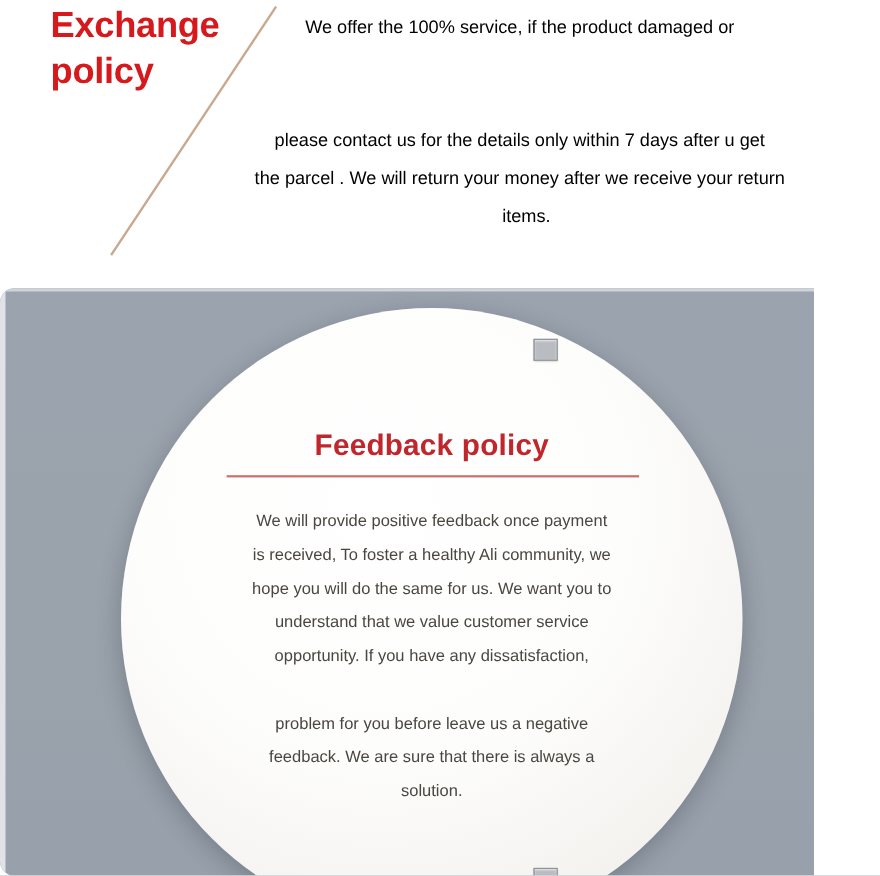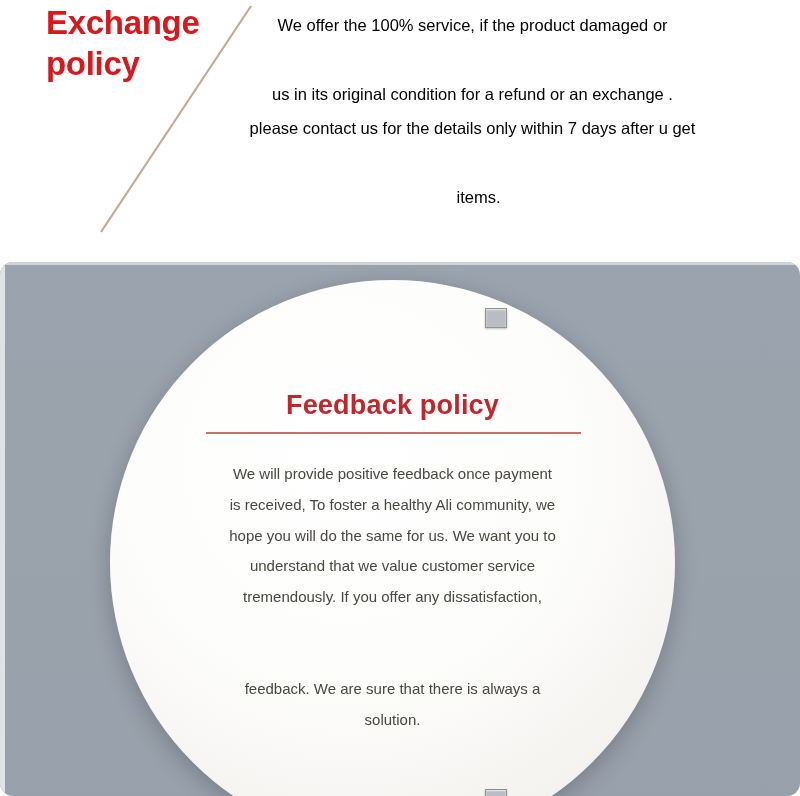--- a/index.html
+++ b/index.html
@@ -9,21 +9,21 @@
   body {
     width: 800px;
     height: 796px;
     overflow: hidden;
     background: #ffffff;
     font-family: "Liberation Sans", sans-serif;
   }
 
   #page {
     position: relative;
-    width: 800px;
+    width: 740px;
     height: 796px;
     overflow: hidden;
   }
 
   
   .top-section {
     position: absolute;
     left: 0;
     top: 0;
     width: 800px;
@@ -170,23 +170,23 @@
 
     <div class="exchange-title">Exchange policy</div>
 
     <svg class="diag-divider" viewBox="0 0 160 232">
       <line x1="155" y1="2" x2="5" y2="228" stroke="#c8a88f" stroke-width="2.2"></line>
     </svg>
 
     <div class="exchange-body">
       <span class="nowrap">We offer the 100% service, if the product damaged or</span><br>
       <br>
-      <span class="nowrap">us in its original condition for a refund or an exchange .</span><br>
+      <br>
       <span class="nowrap">please contact us for the details only within 7 days after u get</span><br>
-      <br>
+      <span class="nowrap">the parcel . We will return your money after we receive your return</span><br>
       <span class="last-line">items.</span>
     </div>
   </div>
 
   <div class="bottom-section">
     <div class="grey-top-edge"></div>
     <div class="grey-left-edge"></div>
 
     <div class="circle-plaque">
 
@@ -194,22 +194,22 @@
       <div class="peg peg-bottom"></div>
 
       <div class="feedback-title">Feedback policy</div>
       <div class="feedback-underline"></div>
 
       <div class="feedback-body">
         <span class="nowrap">We will provide positive feedback once payment</span><br>
         <span class="nowrap">is received, To foster a healthy Ali community, we</span><br>
         <span class="nowrap">hope you will do the same for us. We want you to</span><br>
         <span class="nowrap">understand that we value customer service</span><br>
-        <span class="nowrap">tremendously. If you offer any dissatisfaction,</span><br>
+        <span class="nowrap">opportunity. If you have any dissatisfaction,</span><br>
         <br>
-        <br>
+        <span class="nowrap">problem for you before leave us a negative</span><br>
         <span class="nowrap">feedback. We are sure that there is always a</span><br>
         <span class="nowrap">solution.</span>
       </div>
     </div>
   </div>
 
 </div>
 
 </body></html>

